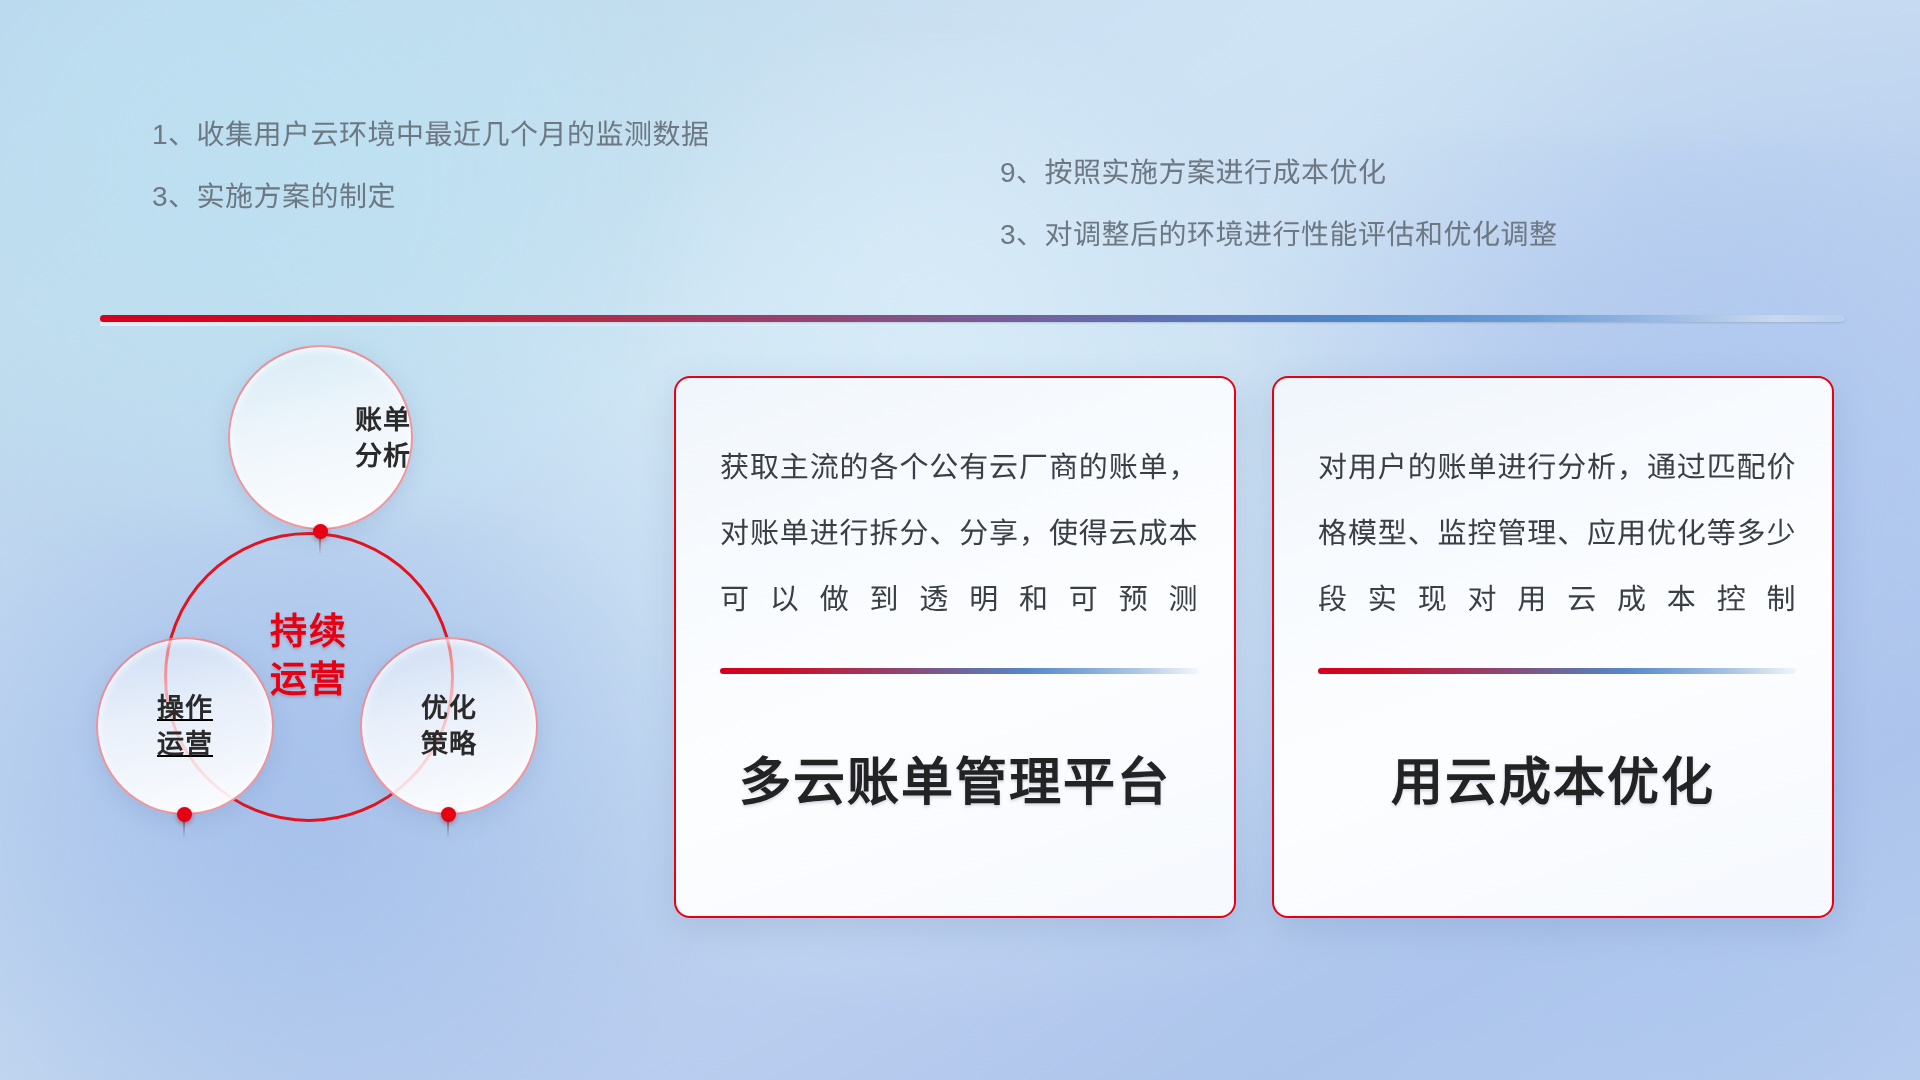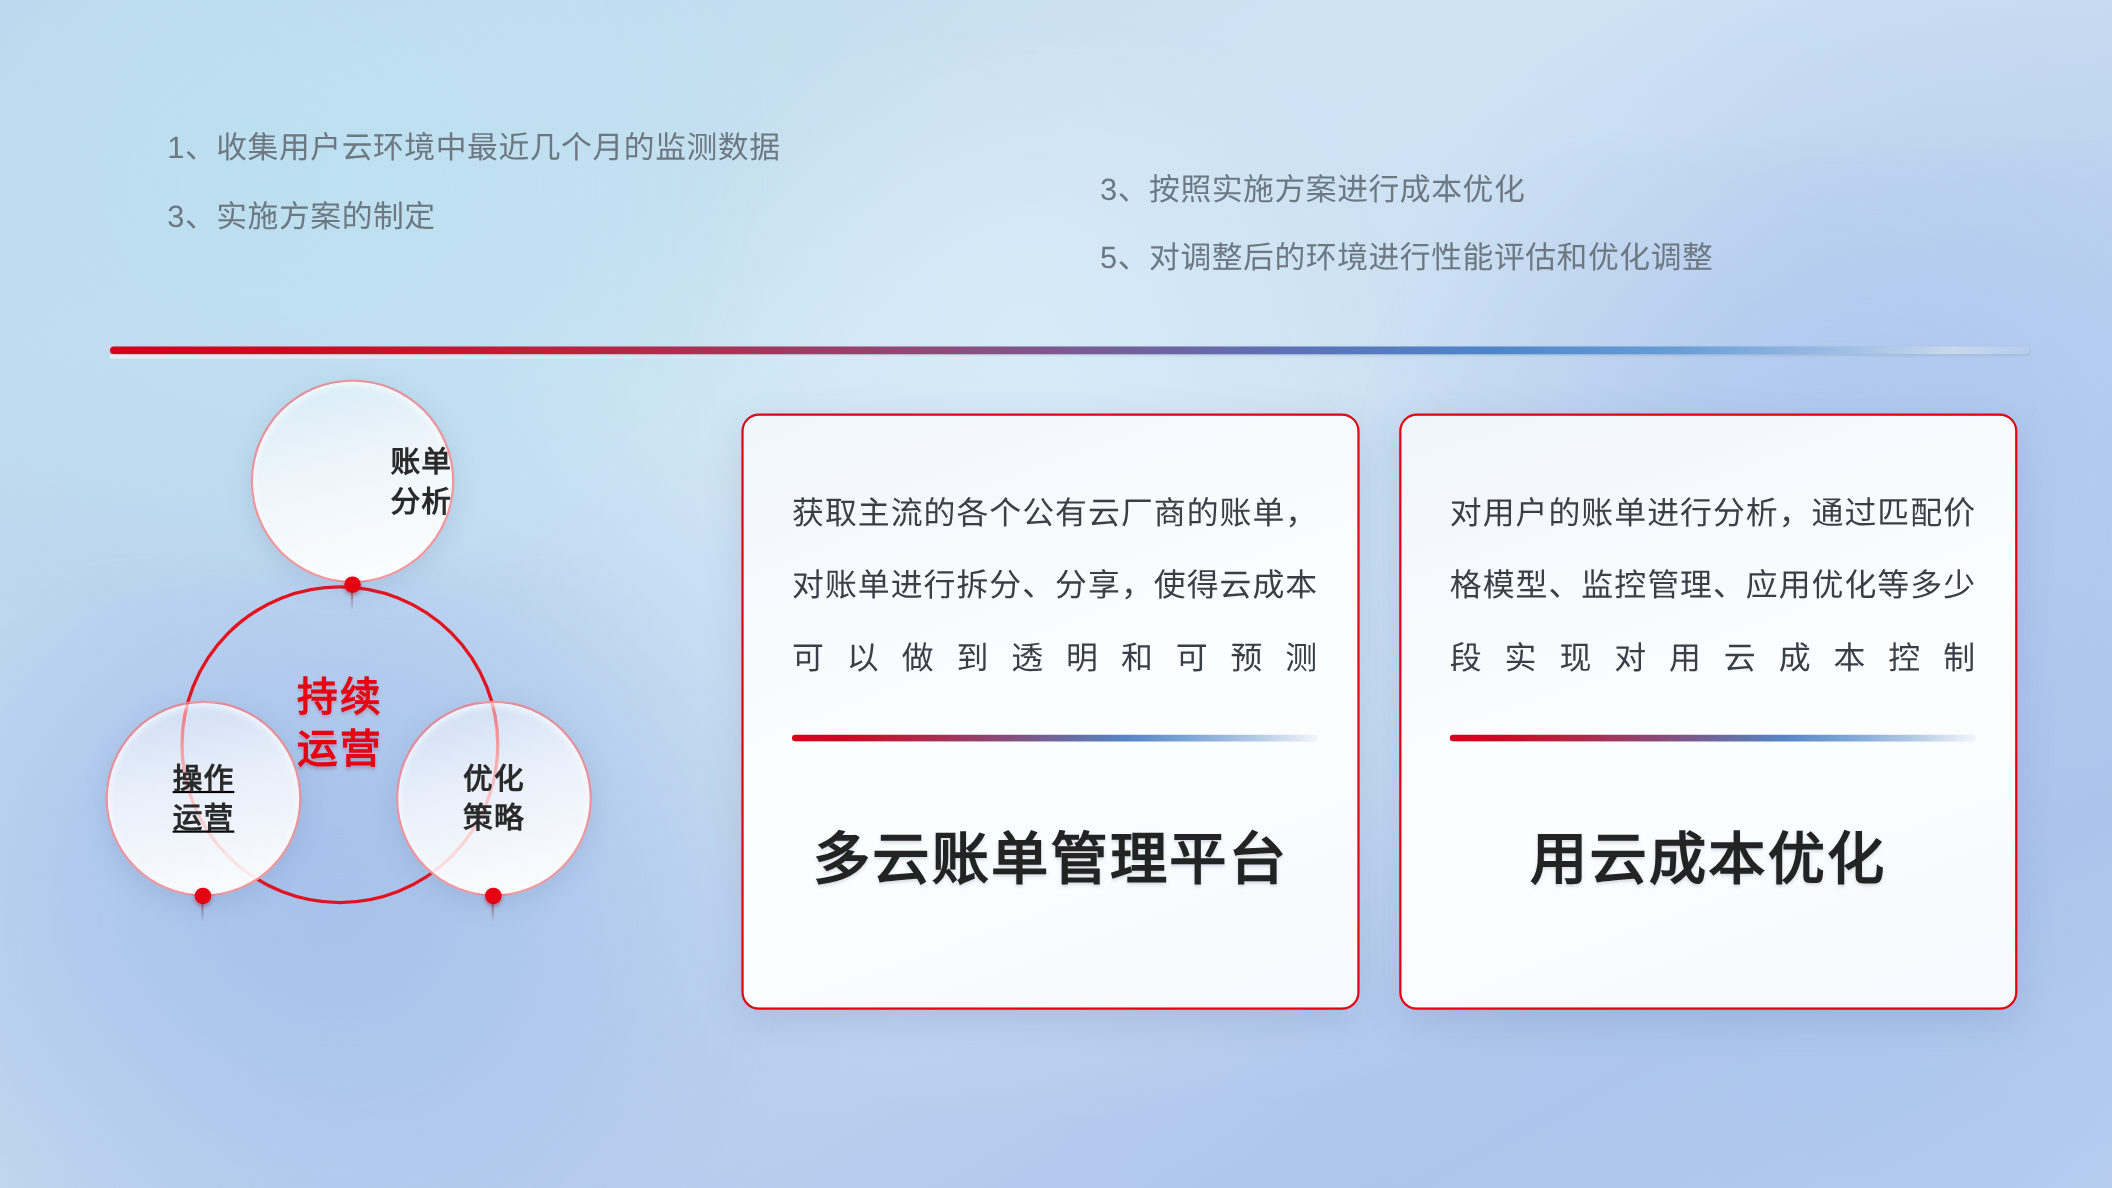--- a/index.html
+++ b/index.html
@@ -147,20 +147,21 @@
     top: 258px;
     width: 290px;
     text-align: center;
     font-size: 37px;
     line-height: 48px;
     font-weight: 700;
     color: #e60012;
     white-space: pre-line;
     letter-spacing: 2px;
     text-shadow: 0 2px 3px rgba(150,30,40,0.25);
+    font-family: Liberation Mono, monospace;
   }
 
   .node-dot {
     position: absolute;
     width: 15px; height: 15px;
     background: #e60012;
     border-radius: 50%;
     box-shadow: 0 2px 4px rgba(140,20,30,0.45);
   }
   .node-dot::after {
@@ -253,22 +254,22 @@
   <div class="veil veil-d"></div>
 
   <div class="steps">
 
     <div class="steps-col steps-col-left">
       <div class="step-line">1、收集用户云环境中最近几个月的监测数据</div>
       <div class="step-line">3、实施方案的制定</div>
     </div>
 
     <div class="steps-col steps-col-right">
-      <div class="step-line">3、按照实施方案进行成本优化</div>
-      <div class="step-line">5、对调整后的环境进行性能评估和优化调整</div>
+      <div class="step-line">9、按照实施方案进行成本优化</div>
+      <div class="step-line">3、对调整后的环境进行性能评估和优化调整</div>
     </div>
 
   </div>
 
   <div class="headrule"></div>
 
   <div class="venn">
 
     <div class="ring ring-main"></div>
 

